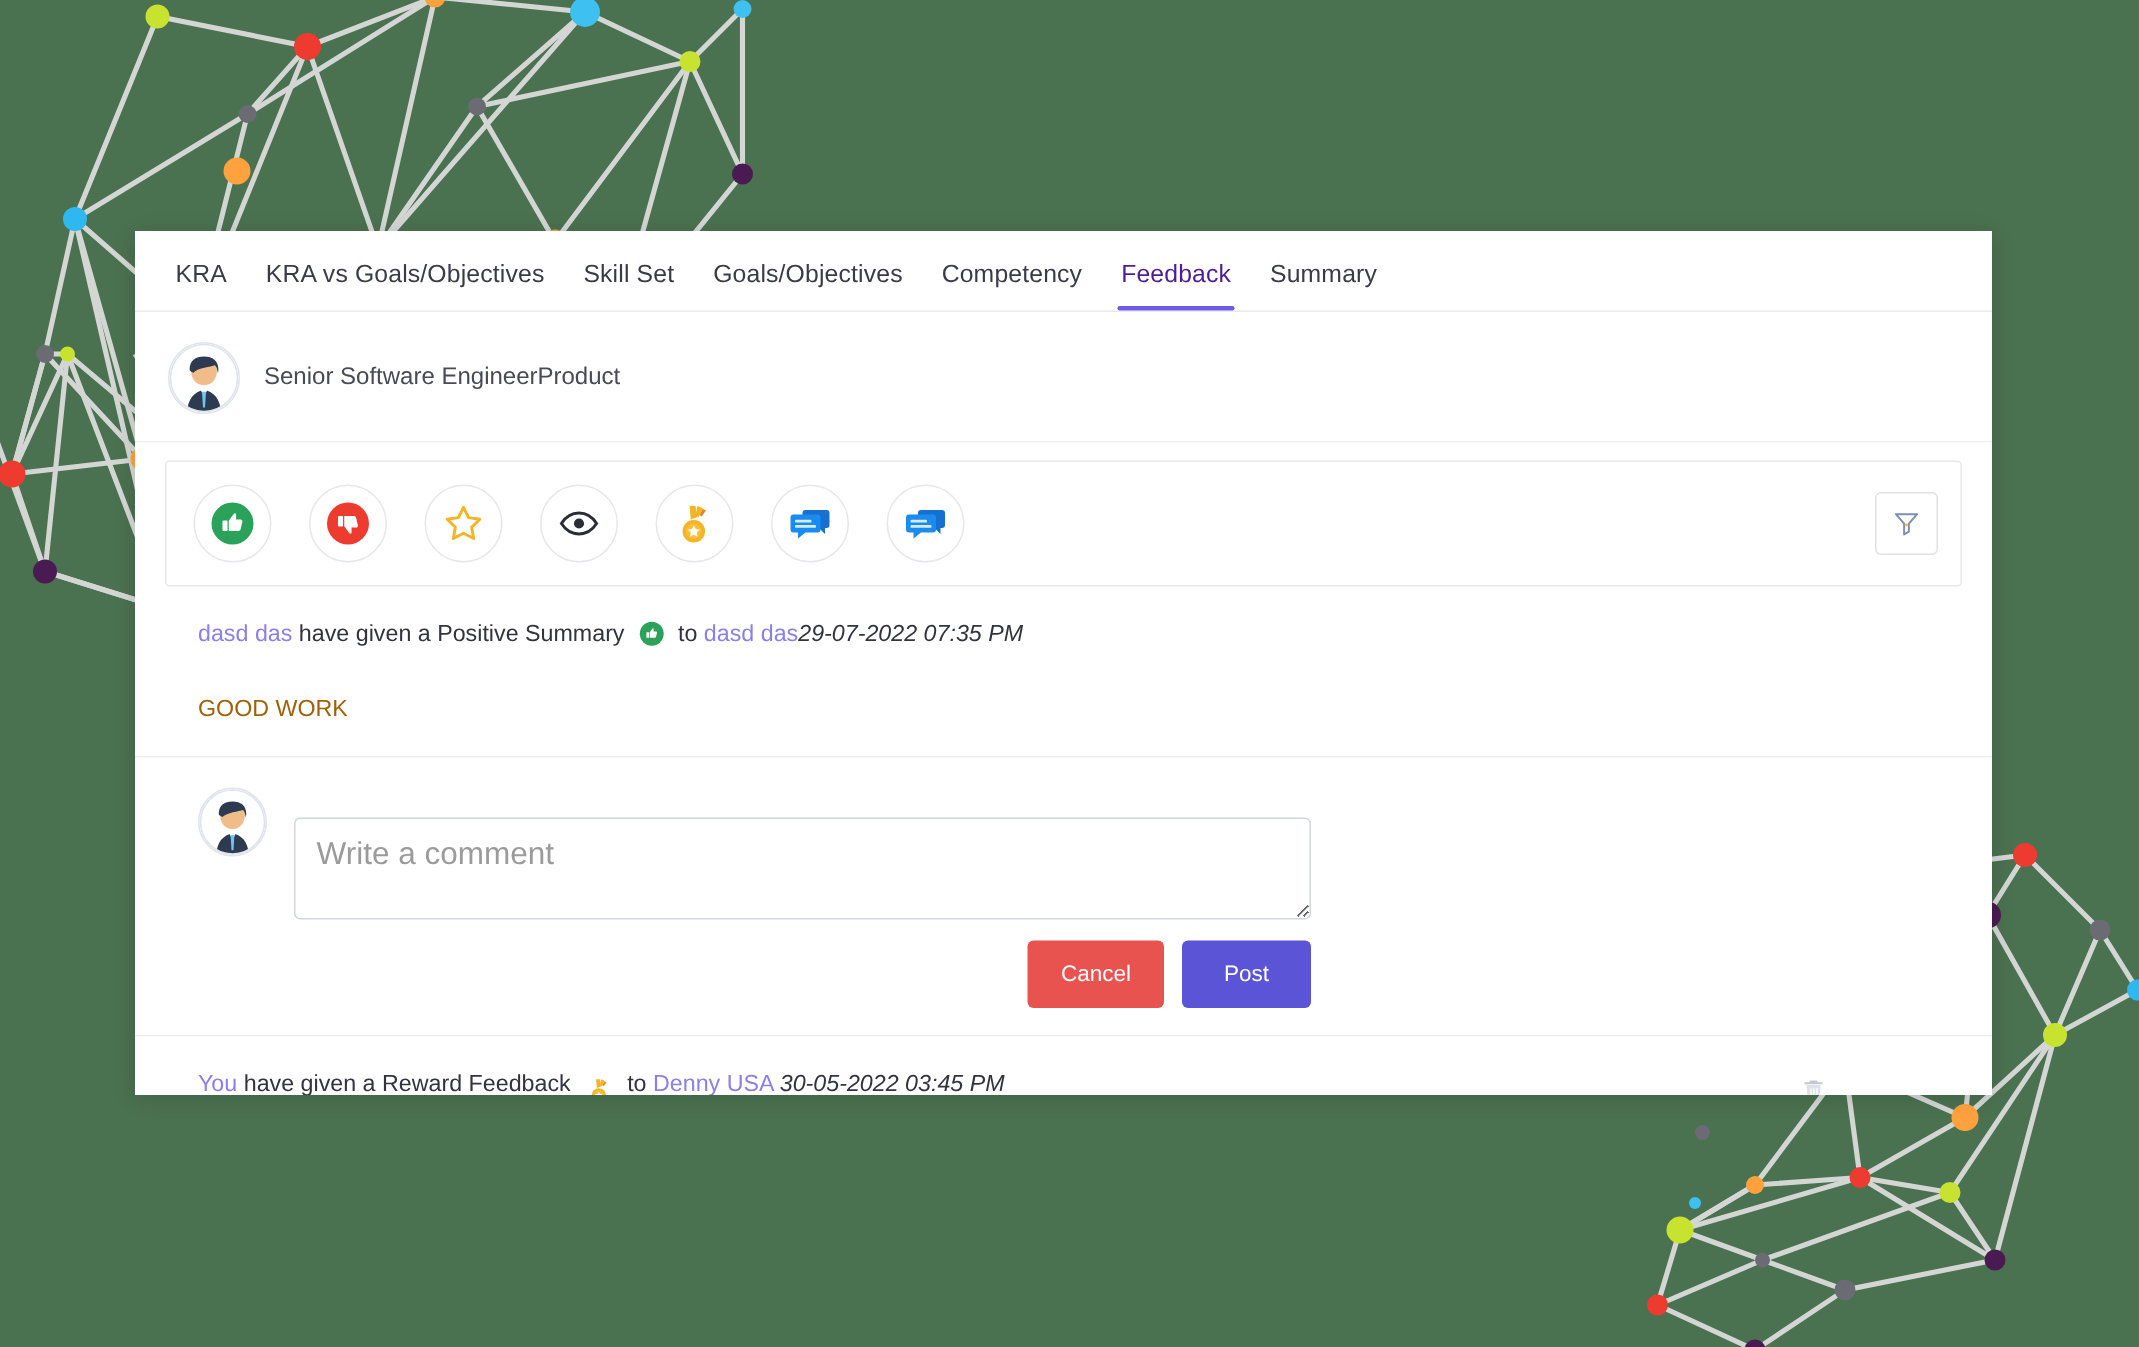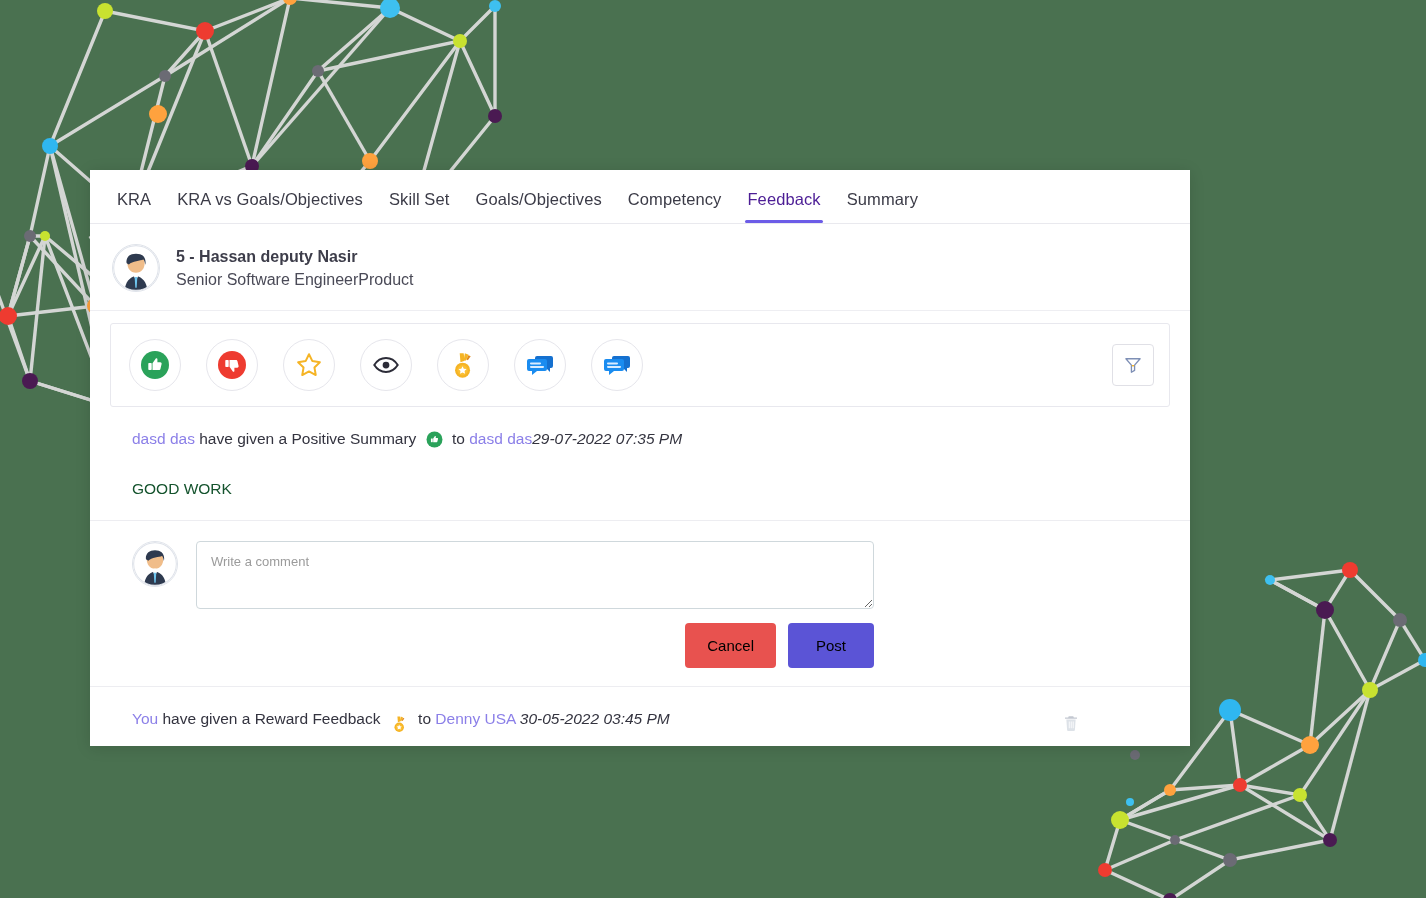--- a/index.html
+++ b/index.html
@@ -13,22 +13,22 @@
   }
 
   
   .net { position:absolute; pointer-events:none; }
   #net-tl { left:-10px; top:-14px; width:520px; height:430px; }
   #net-br { left:930px; top:540px; width:500px; height:370px; }
 
   
   .card {
     position:absolute;
-    left:90px; top:170px;
-    width:1100px; height:576px;
+    left:90px; top:154px;
+    width:1238px; height:576px;
     background:#ffffff;
     box-shadow:0 2px 14px rgba(0,0,0,0.13);
     overflow:hidden;
   }
 
   
   .tabbar {
     height:54px;
     border-bottom:1px solid #e9e9ee;
     display:flex;
@@ -92,44 +92,44 @@
     background:#fff;
     display:flex; align-items:center; justify-content:center;
     cursor:pointer;
   }
 
   
   .entry { padding:20px 22px 22px 42px; border-bottom:1px solid #ededf1; position:relative; }
   .entry .line { font-size:15.5px; color:#33333f; line-height:1.5; }
   .entry .who { color:#8b7fe8; }
   .entry .when { color:#33333f; font-style:italic;text-align:right; }
-  .entry .body { font-size:15.5px; color:#14532d; margin-top:26px; }
+  .entry .body { font-size:15.5px; color:#a16207; margin-top:26px; }
   .inline-ico { display:inline-block; vertical-align:-4px; margin:0 5px; }
   .trash {
     position:absolute; right:110px; top:26px;
     cursor:pointer; opacity:.85;
   }
 
   
   .composer { padding:20px 22px 18px 42px; border-bottom:1px solid #ededf1; }
   .composer-row { display:flex; gap:18px; align-items:flex-start; }
   textarea.comment {
     width:678px; height:68px;
     border:1px solid #cfd8dc; border-radius:4px;
     padding:12px 14px;
     font-family:"Liberation Sans", sans-serif;
-    font-size:13px; color:#33333f;
-    resize:vertical; outline:none;
+    font-size:21px; color:#33333f;
+    resize:vertical; outline:none;margin-top:20px;
   }
   textarea.comment::placeholder { color:#9b9b9b; }
   .btnrow { display:flex; justify-content:flex-end; gap:12px; width:742px; margin-top:14px; }
   .btn {
     border:none; border-radius:4px;
     font-family:"Liberation Sans", sans-serif;
-    font-size:15px; color:#000000;
+    font-size:15px; color:#ffffff;
     padding:9px 22px; cursor:pointer;
   }
   .btn-cancel { background:#e8524f; }
   .btn-post  { background:#5b54d6; padding:14px 28px; }
 </style>
 </head>
 <body>
 
 <svg id="net-tl" class="net" viewBox="0 0 520 430" xmlns="http://www.w3.org/2000/svg">
   <g stroke="#dcdcdc" stroke-width="3.4" fill="none" opacity="0.95">
@@ -270,21 +270,20 @@
           <path d="M24 10c6 0 9 4 9 9 0 5-3 10-9 10s-9-5-9-10c0-5 3-9 9-9z" fill="#f0bd8a"></path>
           <path d="M14 18c0-6 4-9 10-9s10 3 10 9c0 1.5-.4 2.6-.4 2.6s-.3-4-2-5.4c-2.8 1.2-11.6 1.6-15 5.2-.4-.6-2.6-.9-2.6-2.4z" fill="#2e3a4f"></path>
           <path d="M12 48c1-10 5-14 12-16 7 2 11 6 12 16z" fill="#2e3a4f"></path>
           <path d="M21 31l3 6 3-6-3-2z" fill="#ffffff"></path>
           <path d="M22.6 33.5h2.8l-.7 11h-1.4z" fill="#6fc6ef"></path>
         </g>
         <circle cx="24" cy="24" r="23.3" fill="none" stroke="#dfe3ea" stroke-width="1.2"></circle>
       </svg>
     </div>
     <div>
-      <div class="pname">5 - Hassan deputy Nasir</div>
       <div class="prole">Senior Software EngineerProduct</div>
     </div>
   </div>
 
   <div class="toolwrap">
     <div class="toolbar">
 
       <div class="rx">
         <svg width="32" height="32" viewBox="0 0 32 32">
           <circle cx="16" cy="16" r="14" fill="#2aa25a"></circle>

